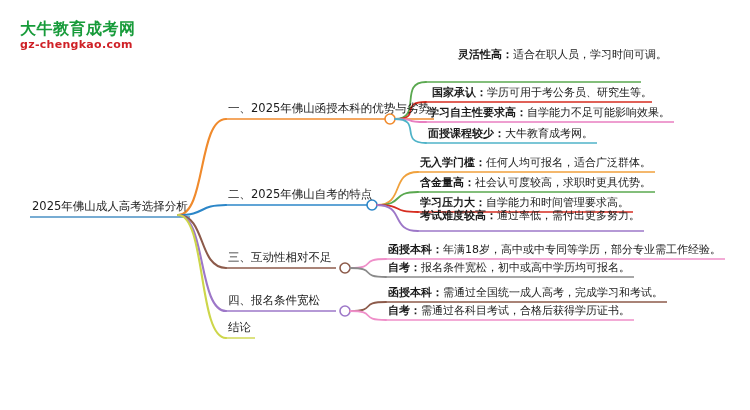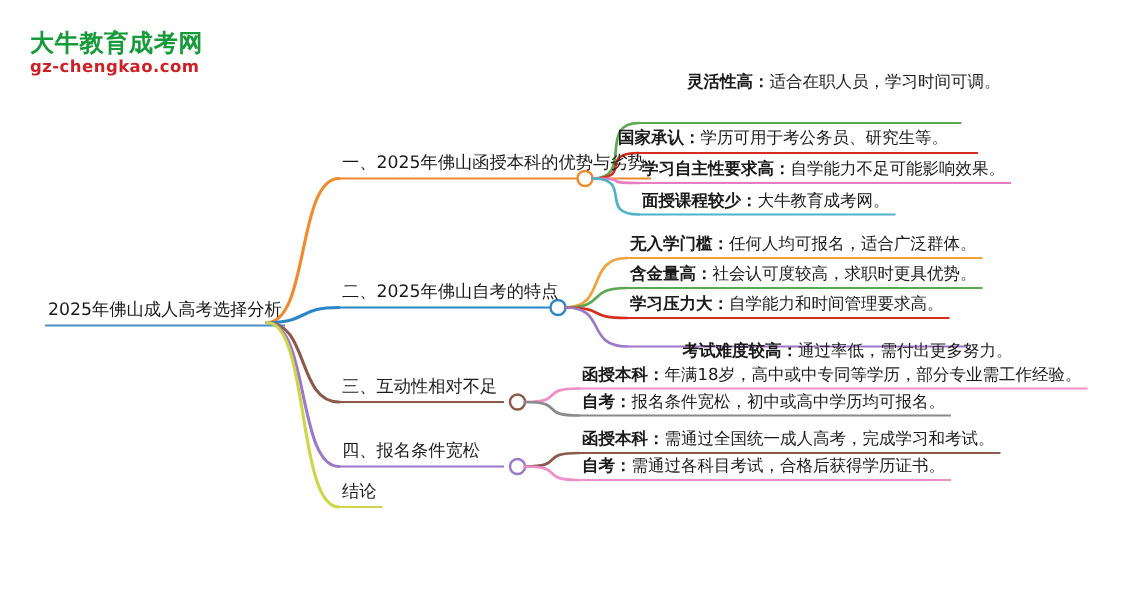--- a/index.html
+++ b/index.html
@@ -138,28 +138,28 @@
       <path d="M 350 311 C 378 311, 358 302, 386 302" stroke="#8c5a4a" stroke-width="1.8" fill="none" stroke-linecap="round"></path>
       <path d="M 386 320 L 634 320" stroke="#ef8fc9" stroke-width="1.3" fill="none"></path>
       <path d="M 350 311 C 378 311, 358 320, 386 320" stroke="#ef8fc9" stroke-width="1.8" fill="none" stroke-linecap="round"></path>
       <path d="M 226 338 L 255 338" stroke="#cdd64a" stroke-width="1.4" fill="none"></path>
       <path d="M 178 215 C 206 215, 198 338, 226 338" stroke="#cdd64a" stroke-width="2.1" fill="none" stroke-linecap="round"></path>
     </svg>
   <div id="mm-nodes">
       <div class="node root-node" style="left: 32px; bottom: 197px;"><span>2025年佛山成人高考选择分析</span></div>
       <div class="node branch-node" style="left: 228px; bottom: 295px;"><span>一、2025年佛山函授本科的优势与劣势</span></div>
       <div class="node leaf-node" style="left: 428px; bottom: 348px; margin-left: 30px;"><span class="lead">灵活性高：</span><span>适合在职人员，学习时间可调。</span></div>
-      <div class="node leaf-node" style="left: 412px; bottom: 310px; font-family: Liberation Mono, monospace;"><span class="lead">国家承认：</span><span>学历可用于考公务员、研究生等。</span></div>
+      <div class="node leaf-node" style="left: 432px; bottom: 310px;"><span class="lead">国家承认：</span><span>学历可用于考公务员、研究生等。</span></div>
       <div class="node leaf-node" style="left: 428px; bottom: 290px;"><span class="lead">学习自主性要求高：</span><span>自学能力不足可能影响效果。</span></div>
       <div class="node leaf-node" style="left: 428px; bottom: 269px;"><span class="lead">面授课程较少：</span><span>大牛教育成考网。</span></div>
       <div class="node branch-node" style="left: 228px; bottom: 209px;"><span>二、2025年佛山自考的特点</span></div>
       <div class="node leaf-node" style="left: 420px; bottom: 240px;"><span class="lead">无入学门槛：</span><span>任何人均可报名，适合广泛群体。</span></div>
       <div class="node leaf-node" style="left: 420px; bottom: 220px;"><span class="lead">含金量高：</span><span>社会认可度较高，求职时更具优势。</span></div>
       <div class="node leaf-node" style="left: 420px; bottom: 200px; text-align: right;"><span class="lead">学习压力大：</span><span>自学能力和时间管理要求高。</span></div>
-      <div class="node leaf-node" style="left: 420px; bottom: 169px; margin-left: 35px;"><span class="lead">考试难度较高：</span><span>通过率低，需付出更多努力。</span></div>
+      <div class="node leaf-node" style="left: 420px; bottom: 187px;"><span class="lead">考试难度较高：</span><span>通过率低，需付出更多努力。</span></div>
       <div class="node branch-node" style="left: 228px; bottom: 146px;"><span>三、互动性相对不足</span></div>
       <div class="node leaf-node" style="left: 388px; bottom: 153px;"><span class="lead">函授本科：</span><span>年满18岁，高中或中专同等学历，部分专业需工作经验。</span></div>
       <div class="node leaf-node" style="left: 388px; bottom: 135px;"><span class="lead">自考：</span><span>报名条件宽松，初中或高中学历均可报名。</span></div>
       <div class="node branch-node" style="left: 228px; bottom: 103px;"><span>四、报名条件宽松</span></div>
       <div class="node leaf-node" style="left: 388px; bottom: 110px;"><span class="lead">函授本科：</span><span>需通过全国统一成人高考，完成学习和考试。</span></div>
       <div class="node leaf-node" style="left: 388px; bottom: 92px;"><span class="lead">自考：</span><span>需通过各科目考试，合格后获得学历证书。</span></div>
       <div class="node branch-node" style="left: 228px; bottom: 76px;"><span>结论</span></div>
     </div>
 </div>
 

